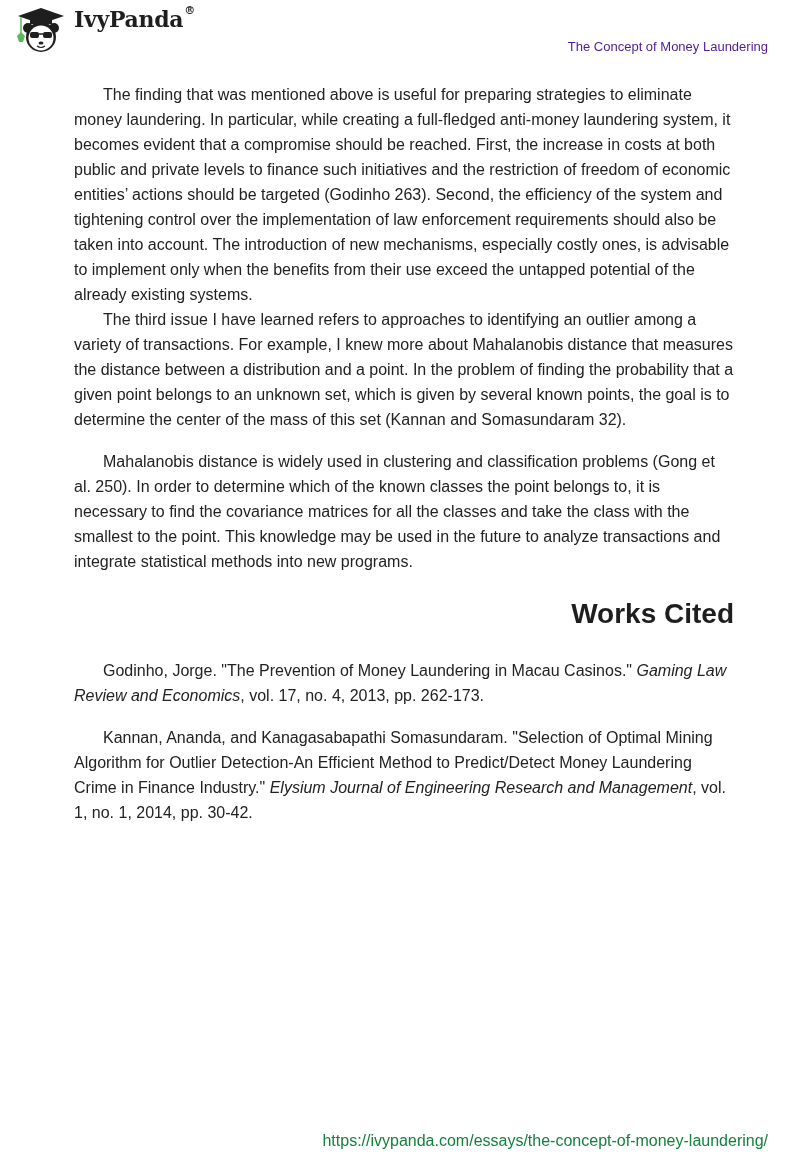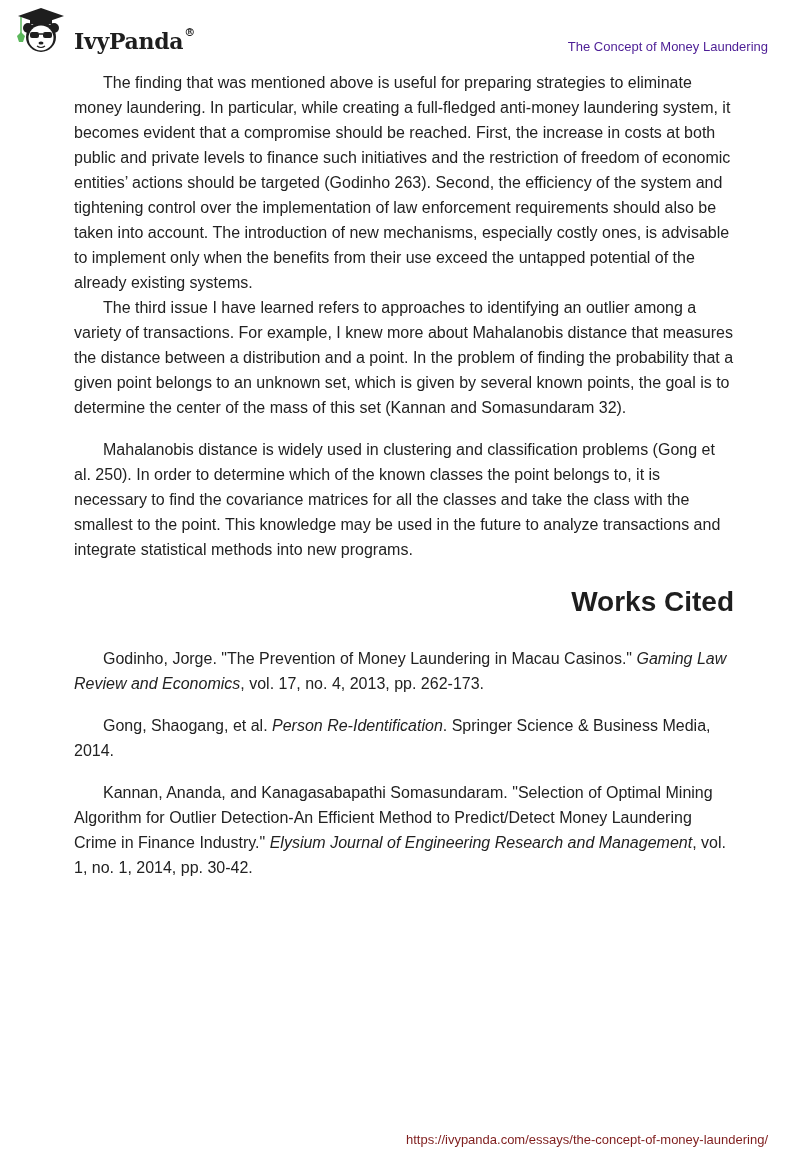--- a/index.html
+++ b/index.html
@@ -1,32 +1,32 @@
 <!DOCTYPE html>
 <html><head>
   <meta charset="utf-8">
   <style>
     html, body { margin: 0; padding: 0; background: #ffffff; }
     body { width: 800px; height: 1160px; position: relative; overflow: hidden;
            font-family: "Liberation Sans", sans-serif; color: #222222; }
     .header { position: absolute; left: 0; top: 0; width: 800px; height: 60px; }
-    .logo { position: absolute; left: 14px; top: 6px; display: flex; align-items: flex-end; }
+    .logo { position: absolute; left: 14px; top: 6px; display: flex; align-items: flex-start; }
     .logo svg { display: block; }
     .logo-text { font-family: "DejaVu Serif", serif; font-weight: bold; font-size: 22px; color: #1e1e1e; margin-left: 6px; letter-spacing: -0.3px; }
     .logo-text sup { font-size: 11px; vertical-align: top; position: relative; top: -2px; margin-left: 1px; }
     .header-title { position: absolute; right: 32px; top: 15px; font-size: 13px; color: #4c1d95; margin-top: 24px; }
     .content { position: absolute; left: 74px; top: 70px; width: 660px; }
     p { margin: 0; font-size: 16px; line-height: 25px; text-indent: 29px; color: #222222; }
-    .para1 { margin-top: 0; }
+    .para1 { margin-top: 12px; }
     h2 { font-size: 28px; font-weight: bold; margin: 0; color: #1e1e1e; line-height: 34px; }
     .h-conclusion { margin-top: 17px; margin-bottom: 26px; }
     .para-gap { margin-top: 17px; }
     .h-works { margin-top: 23px; margin-bottom: 27px; text-align: right; }
     .citation { margin-bottom: 17px; }
-    .footer-url { position: absolute; right: 32px; top: 1132px; font-size: 13px; color: #7f1d1d; }
+    .footer-url { position: absolute; right: 32px; top: 1132px; font-size: 16px; color: #15803d; }
     i { font-style: italic; }
   </style>
 </head>
 <body>
 
 <div class="header">
   <div class="logo">
     <svg width="54" height="48" viewBox="0 0 54 48">
 
       <polygon points="27,2 50,10 27,18 4,10" fill="#1e1e1e"></polygon>
@@ -56,19 +56,18 @@
 <div class="content">
   <p class="para1">The finding that was mentioned above is useful for preparing strategies to eliminate money laundering. In particular, while creating a full-fledged anti-money laundering system, it becomes evident that a compromise should be reached. First, the increase in costs at both public and private levels to finance such initiatives and the restriction of freedom of economic entities’ actions should be targeted (Godinho 263). Second, the efficiency of the system and tightening control over the implementation of law enforcement requirements should also be taken into account. The introduction of new mechanisms, especially costly ones, is advisable to implement only when the benefits from their use exceed the untapped potential of the already existing systems.</p>
 
   <p>The third issue I have learned refers to approaches to identifying an outlier among a variety of transactions. For example, I knew more about Mahalanobis distance that measures the distance between a distribution and a point. In the problem of finding the probability that a given point belongs to an unknown set, which is given by several known points, the goal is to determine the center of the mass of this set (Kannan and Somasundaram 32).</p>
   <p class="para-gap">Mahalanobis distance is widely used in clustering and classification problems (Gong et al. 250). In order to determine which of the known classes the point belongs to, it is necessary to find the covariance matrices for all the classes and take the class with the smallest to the point. This knowledge may be used in the future to analyze transactions and integrate statistical methods into new programs.</p>
 
   <h2 class="h-works">Works Cited</h2>
 
   <p class="citation"><span>Godinho, Jorge. "The Prevention of Money Laundering in Macau Casinos." </span><i>Gaming Law Review and Economics</i><span>, vol. 17, no. 4, 2013, pp. 262-173.</span></p>
 
-  <p class="citation"><span>Gong, Shaogang, et al. </span><i>Person Re-Identification</i><span>. Springer Science &amp; Business Media, 2014.</span></p>
 
   <p class="citation"><span>Kannan, Ananda, and Kanagasabapathi Somasundaram. "Selection of Optimal Mining Algorithm for Outlier Detection-An Efficient Method to Predict/Detect Money Laundering Crime in Finance Industry." </span><i>Elysium Journal of Engineering Research and Management</i><span>, vol. 1, no. 1, 2014, pp. 30-42.</span></p>
 
 </div>
 
 <div class="footer-url">https://ivypanda.com/essays/the-concept-of-money-laundering/</div>
 
 </body></html>

